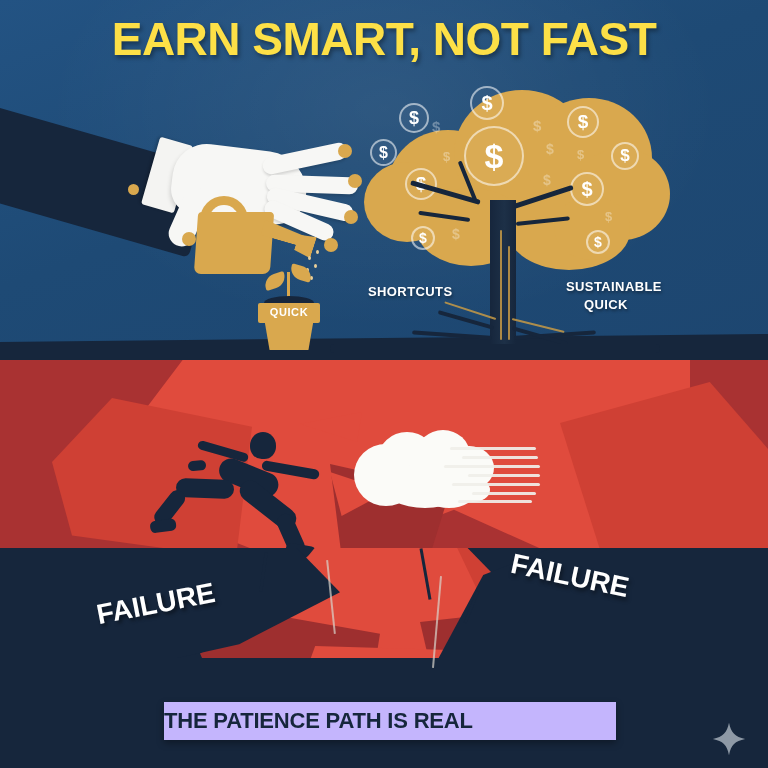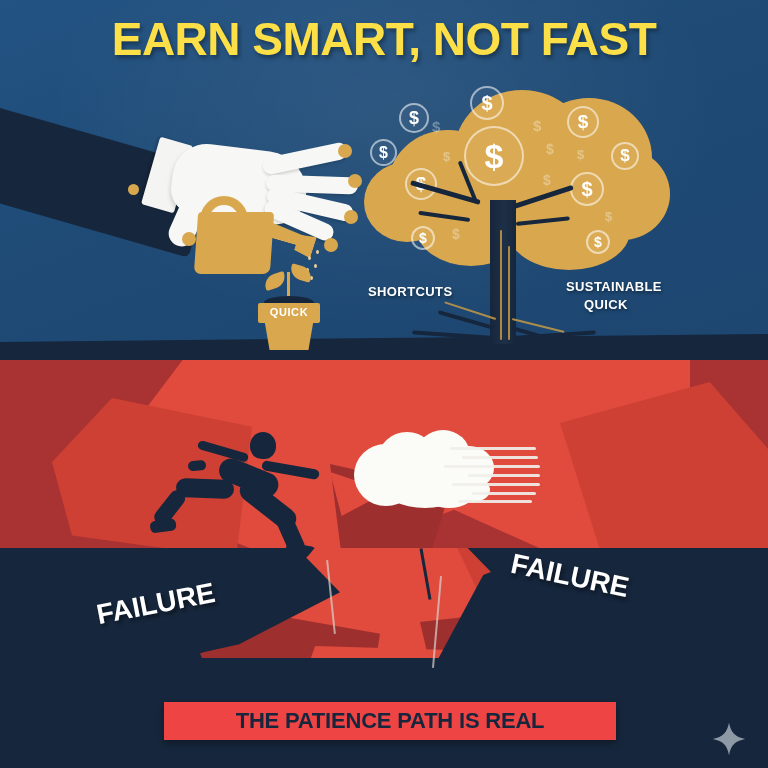--- a/index.html
+++ b/index.html
@@ -191,22 +191,22 @@
 
   .label-failure{
     position:absolute; font-size:28px; font-weight:bold; color:#ffffff;
     letter-spacing:0px; text-shadow:2px 3px 4px rgba(0,0,0,.45);
   }
   .fail-left{ left:96px; top:588px; transform:rotate(-11deg); }
   .fail-right{ left:510px; top:560px; transform:rotate(12deg); }
 
   .banner-white{
     position:absolute; left:164px; top:702px; width:452px; height:38px;
-    background:#ef4444; box-shadow:0 3px 7px rgba(0,0,0,.35);
-    display:flex; align-items:center; justify-content:center;
+    background:#c4b5fd; box-shadow:0 3px 7px rgba(0,0,0,.35);
+    display:flex; align-items:center; 
   }
   .banner-white span{
     font-size:22px; font-weight:bold; color:#16263c; letter-spacing:-0.2px;
   }
   .sparkle{
     position:absolute; left:712px; top:722px; width:34px; height:34px;
     color:#8e99a6;
   }
 </style>
 </head>

